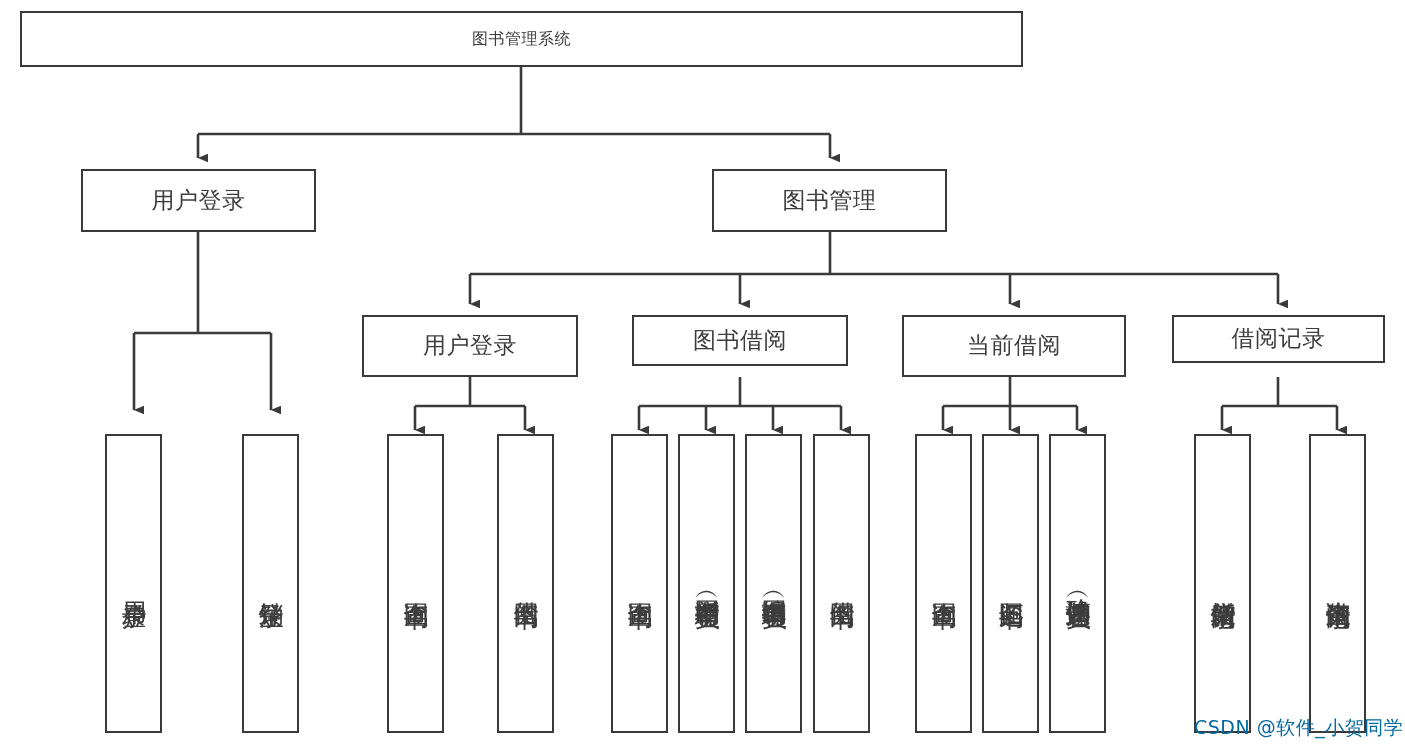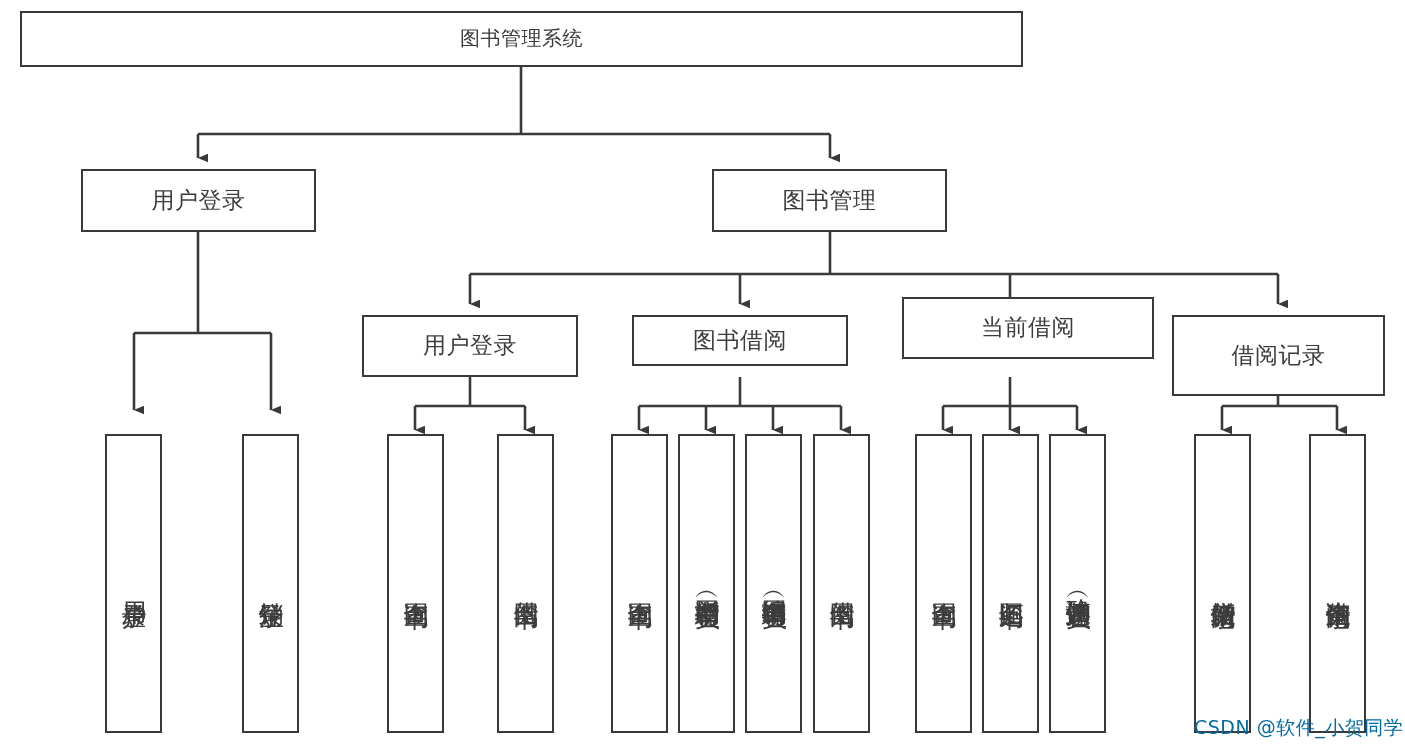--- a/index.html
+++ b/index.html
@@ -40,21 +40,21 @@
     color: #3c3c3c;
     line-height: 1.18;
     text-align: center;
     white-space: nowrap;
   }
   .node.horiz .label {
     font-size: 23px;
     letter-spacing: 0.5px;
   }
   .node.root .label {
-    font-size: 20px;
+    font-size: 16px;
     text-align: center;
   }
   .node.vert {
     align-items: center;
     justify-content: center;
   }
   .node.vert .label {
     writing-mode: vertical-rl;
     text-orientation: upright;
     font-size: 25px;
@@ -138,24 +138,24 @@
   <div class="node horiz" style="left:712px; top:169px; width:235px; height:63px;">
     <span class="label">图书管理</span>
   </div>
 
   <div class="node horiz" style="left:362px; top:315px; width:216px; height:62px;">
     <span class="label">用户登录</span>
   </div>
   <div class="node horiz" style="left:632px; top:315px; width:216px; height:51px;">
     <span class="label">图书借阅</span>
   </div>
-  <div class="node horiz" style="left:902px; top:297px; width:252px; height:62px;">
+  <div class="node horiz" style="left:902px; top:315px; width:224px; height:62px;">
     <span class="label">当前借阅</span>
   </div>
-  <div class="node horiz" style="left:1172px; top:315px; width:213px; height:81px;">
+  <div class="node horiz" style="left:1172px; top:315px; width:213px; height:48px;">
     <span class="label">借阅记录</span>
   </div>
 
   <div class="node vert" style="left:105px; top:434px; width:57px; height:299px;">
     <span class="label">用户登录</span>
   </div>
   <div class="node vert" style="left:242px; top:434px; width:57px; height:299px;">
     <span class="label">注销登录</span>
   </div>
 

